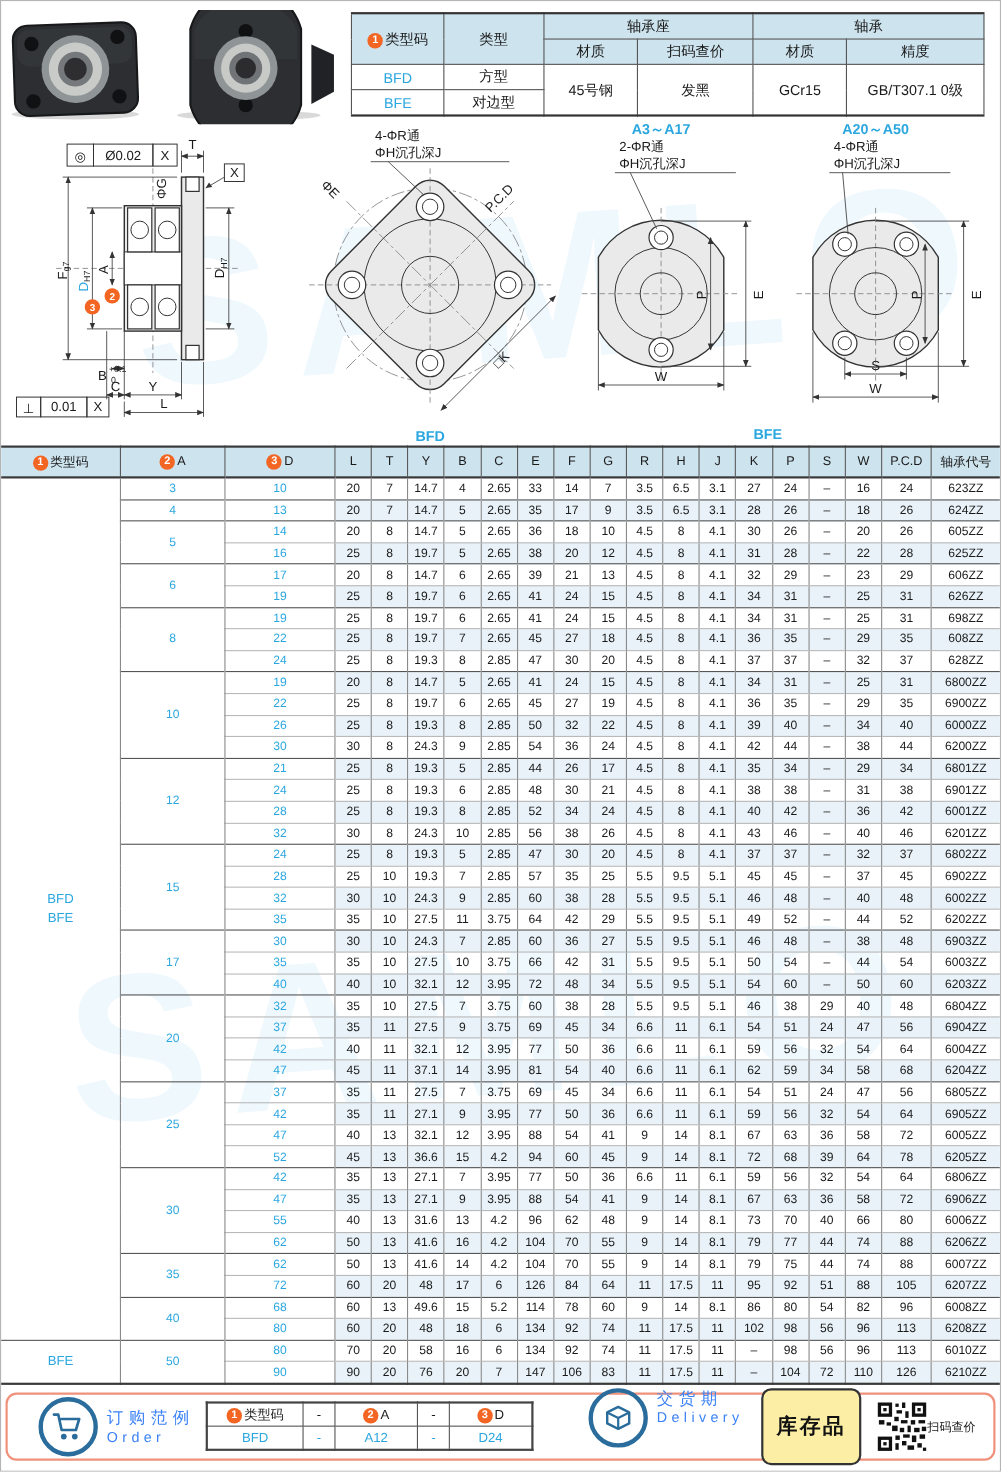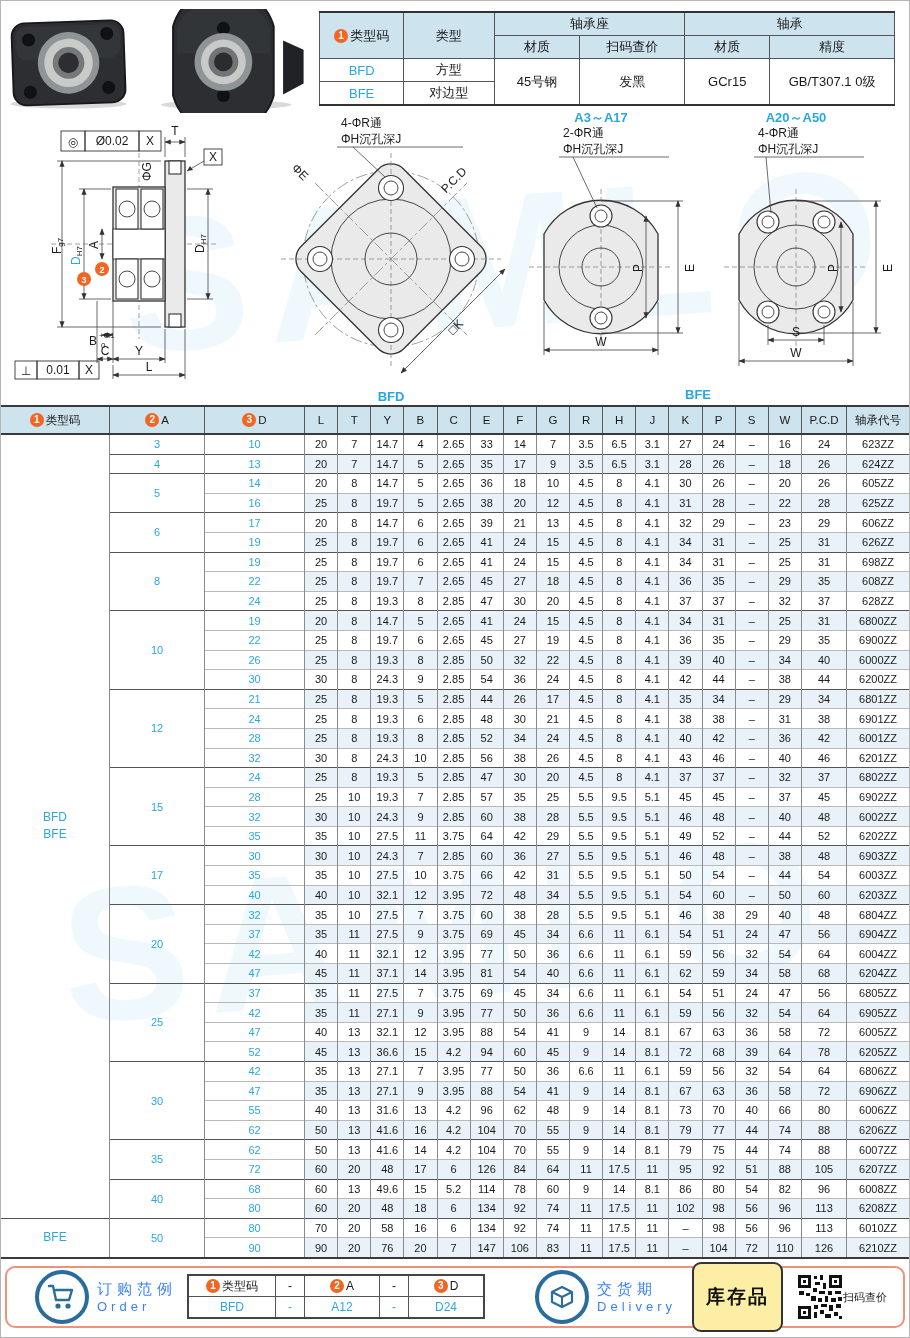--- a/index.html
+++ b/index.html
@@ -52,21 +52,21 @@
     display:flex;align-items:center;padding:0 10px 0 28px;position:relative;z-index:1;}
   .icon-circle{width:46px;height:46px;border-radius:50%;border:4px solid #2A6D9C;display:flex;
     align-items:center;justify-content:center;flex:none;}
   .sec-label{margin:0 10px 0 8px;color:#3b82f6;}
   .sec-label .cn{font-size:15px;letter-spacing:5px;white-space:nowrap;}
   .sec-label .en{font-size:13px;letter-spacing:4px;}
   .order-table{border-collapse:collapse;font-size:12px;text-align:center;border:2px solid #444;}
   .order-table td{border:1px solid #555;height:20px;padding:0 4px;}
   .order-table .ot-title{font-weight:bold;font-size:13px;}
   .ot-c1{min-width:78px;} .ot-d{min-width:20px;} .ot-c2{min-width:66px;} .ot-c3{min-width:66px;}
-  .delivery-group{margin-left:auto;display:flex;align-items:center;}
+  .delivery-group{margin-left:auto;display:flex;}
   .stock-btn{background:#FCEFA5;border:2px solid #333;border-radius:9px;font-size:19px;font-weight:bold;
     padding:20px 12px;margin:0 14px 0 6px;letter-spacing:2px;color:#111;}
   .qr-wrap{display:flex;flex-direction:row;align-items:center;margin-right:6px;}
   .qr-caption{font-size:11px;margin-top:1px;color:#222;}
 </style>
 </head>
 <body>
 
 <div class="page">
   <div class="watermark wm1">SAMLO</div>

